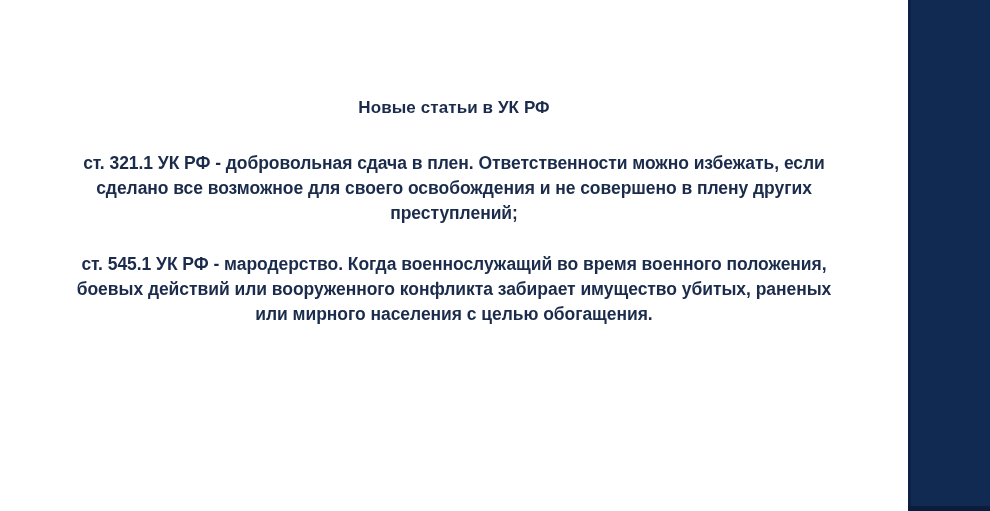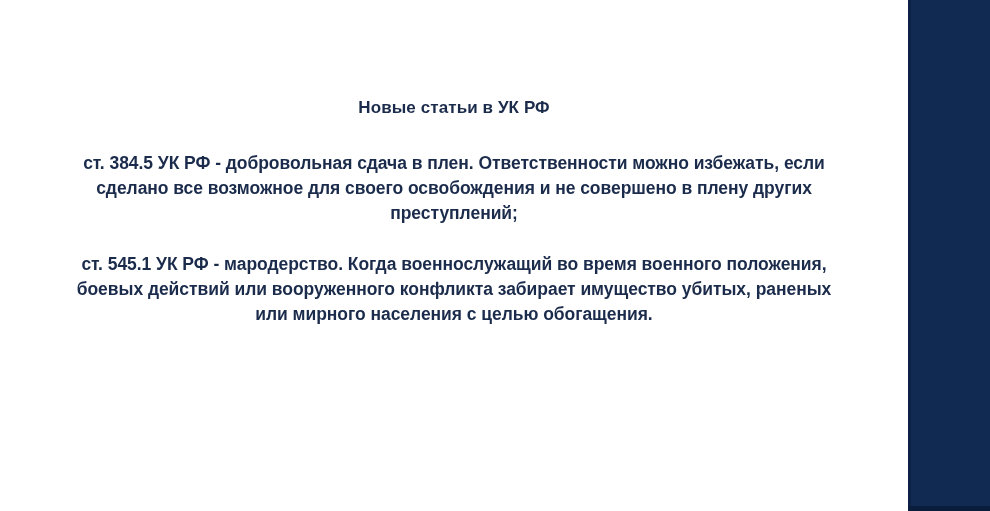--- a/index.html
+++ b/index.html
@@ -90,21 +90,21 @@
 <body>
 
 <div class="slide">
 
   <div class="content">
 
     <h1 class="slide-title">Новые статьи в УК РФ</h1>
 
     <div class="spacer"></div>
 
-    <p class="para">ст. 384.5 УК РФ - добровольная сдача в плен. Ответственности можно избежать, если сделано все возможное для своего освобождения и не совершено в плену других преступлений;</p>
+    <p class="para">ст. 321.1 УК РФ - добровольная сдача в плен. Ответственности можно избежать, если сделано все возможное для своего освобождения и не совершено в плену других преступлений;</p>
 
     <div class="spacer-sm"></div>
 
     <p class="para">ст. 545.1 УК РФ - мародерство. Когда военнослужащий во время военного положения, боевых действий или вооруженного конфликта забирает имущество убитых, раненых или мирного населения с целью обогащения.</p>
 
   </div>
 
   <div class="side-band">
     <div class="side-band-edge"></div>
     <div class="side-band-foot"></div>

